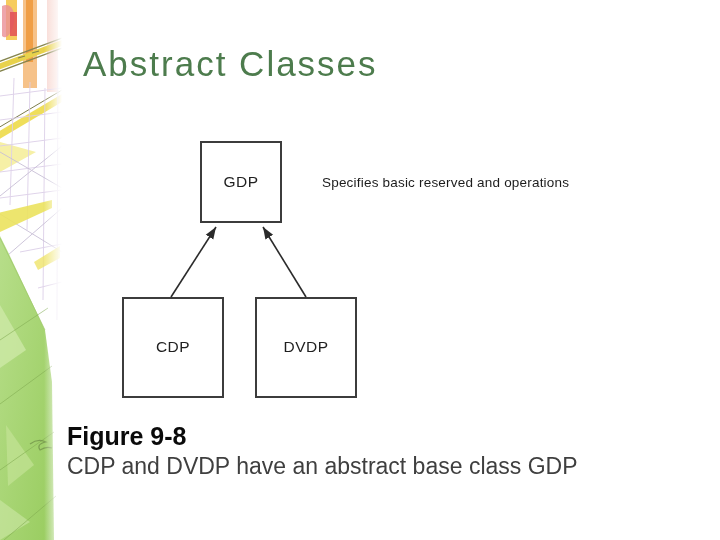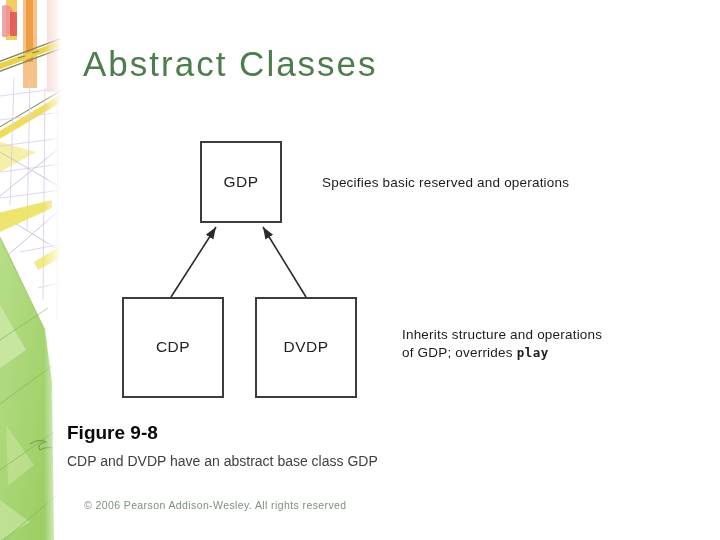--- a/index.html
+++ b/index.html
@@ -22,25 +22,25 @@
     position:absolute; font-size:13.5px; color:#1c1c1c;
     letter-spacing:0.2px; white-space:nowrap;
   }
   .note-gdp { left:322px; top:175px; }
   .note-inherit { left:402px; top:326px; line-height:17.5px; }
   .code {
     font-family:"DejaVu Sans Mono", monospace; font-weight:bold;
     font-size:12.5px; letter-spacing:0.5px;
   }
   .fig-label {
-    position:absolute; left:67px; top:422px; font-size:19px;
+    position:absolute; left:67px; top:422px; font-size:25px;
     font-weight:bold; color:#0a0a0a; white-space:nowrap;
   }
   .fig-text {
-    position:absolute; left:67px; top:453px; font-size:14px;
+    position:absolute; left:67px; top:453px; font-size:23px;
     color:#3f3f3f; white-space:nowrap;
   }
   .footer {
     position:absolute; left:84px; top:499px; font-size:10.5px;
     color:#7e927c; letter-spacing:0.4px; white-space:nowrap;
   }
   .page-num {
     position:absolute; left:678px; top:500px; font-size:10.5px;
     color:#7e927c;
     margin-top:9px;
@@ -132,24 +132,19 @@
     <rect x="256" y="298" width="100" height="99" fill="#ffffff" stroke="#3c3c3c" stroke-width="2"></rect>
     <line x1="171" y1="297" x2="216" y2="227" stroke="#2b2b2b" stroke-width="1.6" marker-end="url(#arrowHead)"></line>
     <line x1="306" y1="297" x2="263" y2="227" stroke="#2b2b2b" stroke-width="1.6" marker-end="url(#arrowHead)"></line>
     <text class="node-label" x="241" y="187" text-anchor="middle">GDP</text>
     <text class="node-label" x="173" y="352" text-anchor="middle">CDP</text>
     <text class="node-label" x="306" y="352" text-anchor="middle">DVDP</text>
   </svg>
 
   <div class="note note-gdp">Specifies basic reserved and operations</div>
 
-  <div class="note note-inherit">
-    <div>Inherits structure and operations</div>
-    <div><span>of GDP; overrides </span><span class="code">play</span></div>
-  </div>
 
   <div class="fig-label">Figure 9-8</div>
   <div class="fig-text">CDP and DVDP have an abstract base class GDP</div>
 
-  <div class="footer">© 2006 Pearson Addison-Wesley. All rights reserved</div>
   <div class="page-num">12</div>
 
 </div>
 
 </body></html>

